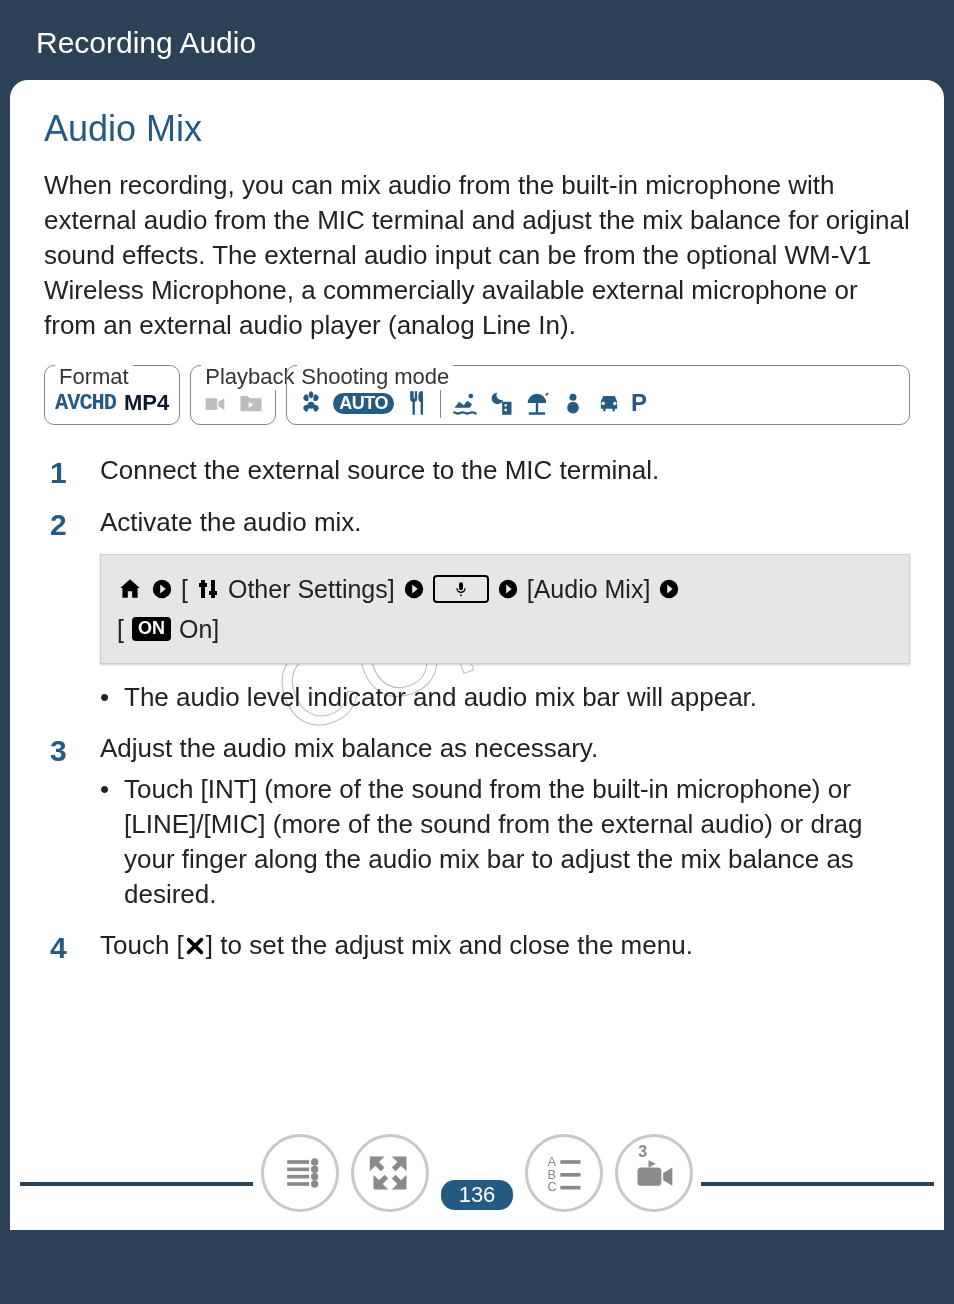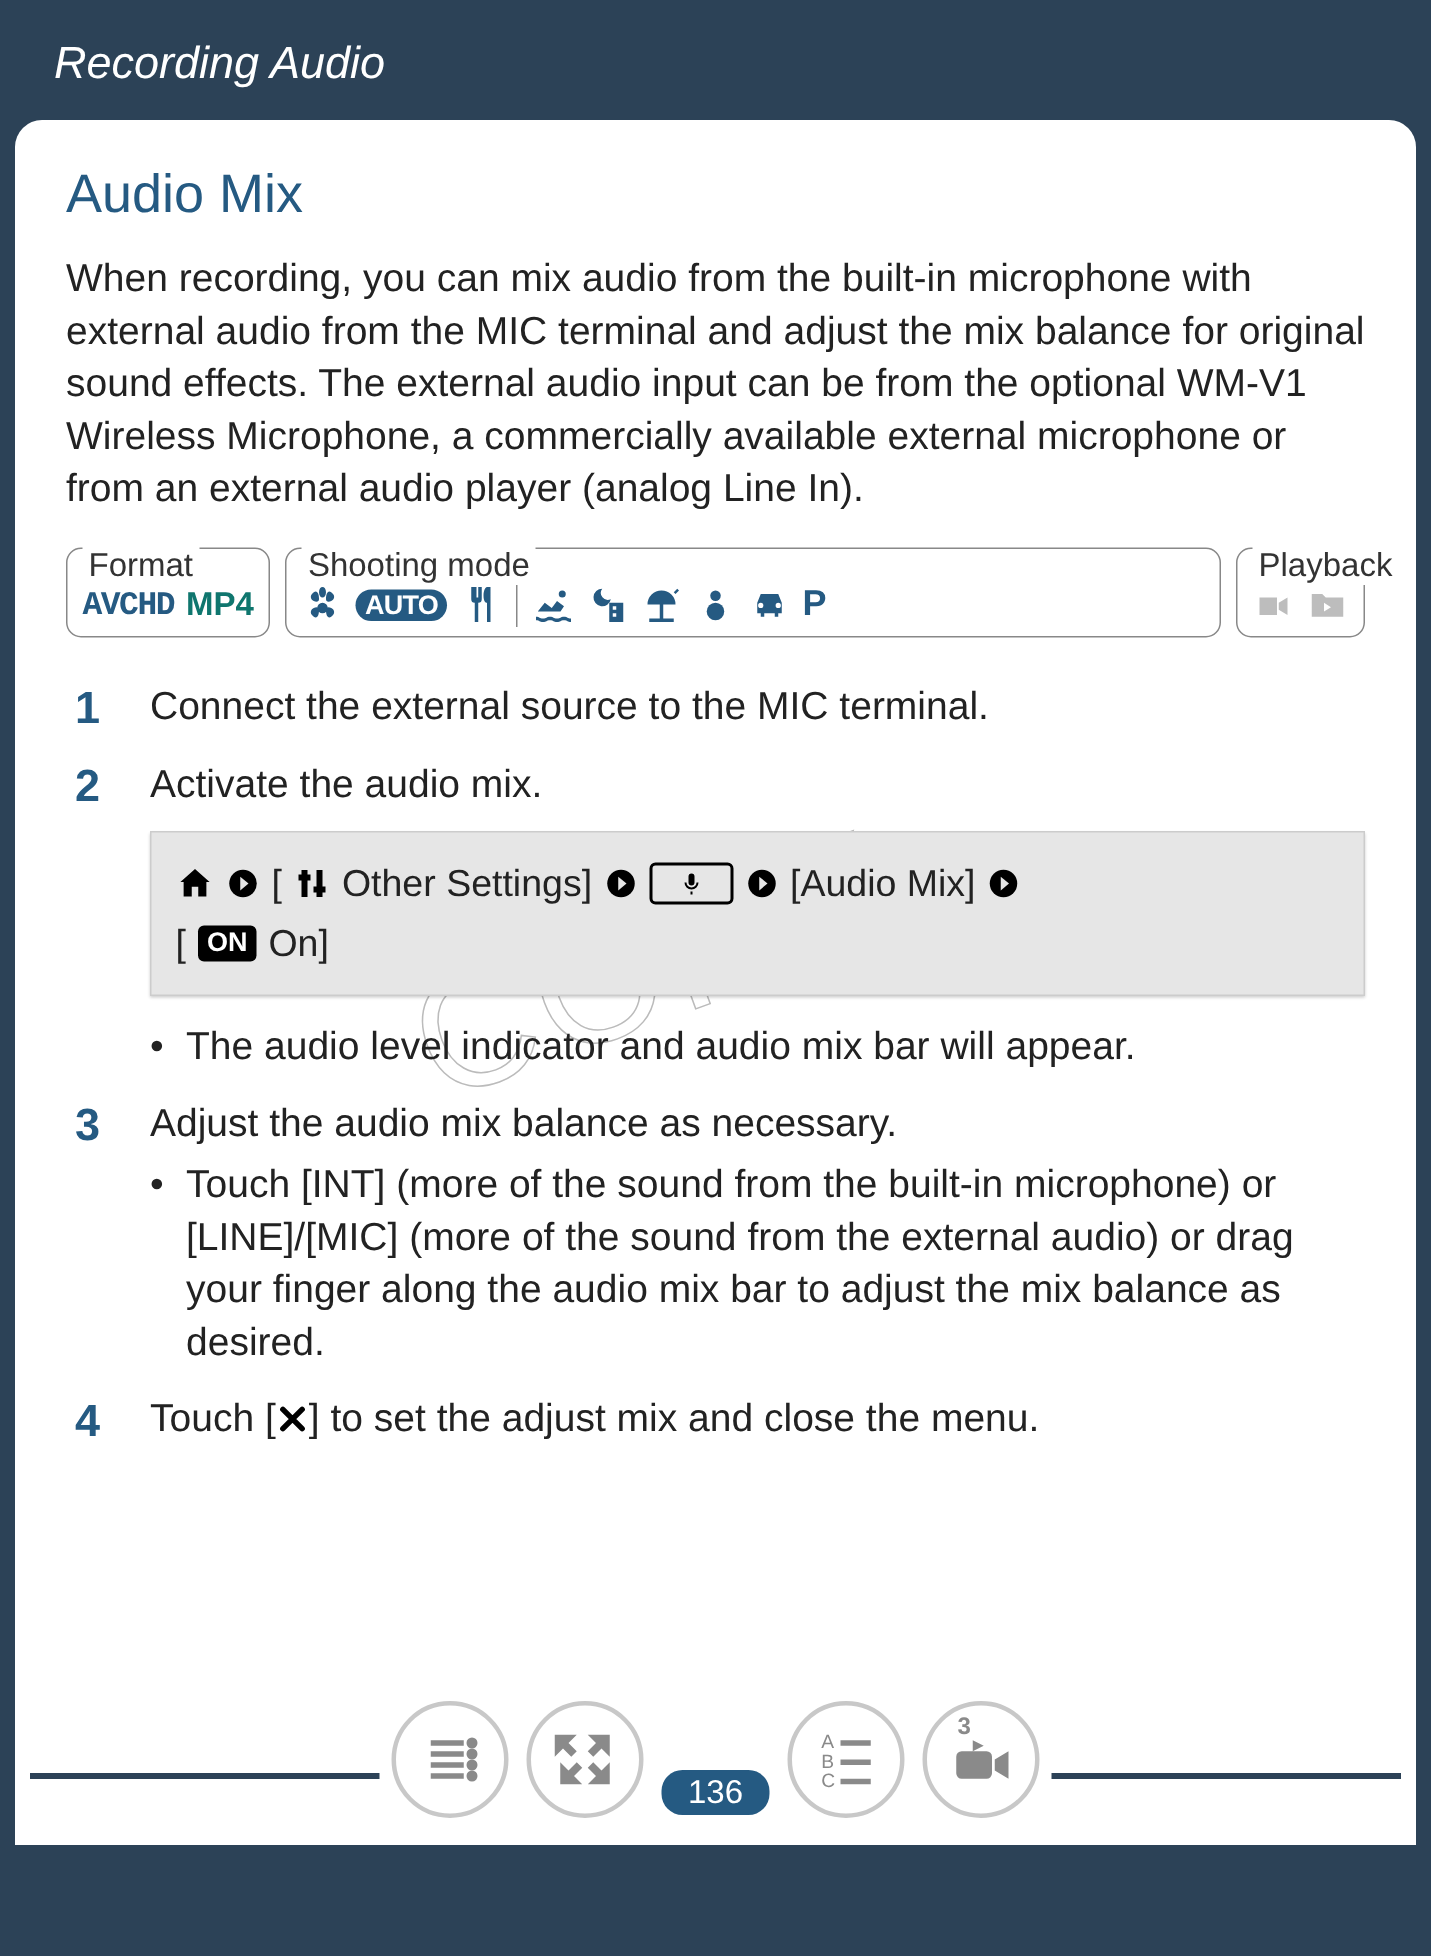--- a/index.html
+++ b/index.html
@@ -9,21 +9,20 @@
     width: 954px;
     height: 1304px;
     position: relative;
     overflow: hidden;
   }
   .header {
     color: #fff;
     font-size: 30px;
     padding: 26px 36px 20px;
     font-weight: 300;
-    font-style: italic;
   }
   .page {
     background: #fff;
     border-radius: 18px 18px 0 0;
     margin: 0 10px;
     padding: 28px 34px 100px;
     position: relative;
     min-height: 1150px;
   }
   .title {
@@ -56,21 +55,21 @@
   .mode-group .label {
     position: absolute;
     top: -2px;
     left: 10px;
     background: #fff;
     padding: 0 4px;
     font-size: 22px;
     color: #333;
   }
   .fmt-avchd { color:#255a82; font-weight:bold; font-family:Liberation Mono, monospace; font-size:22px; letter-spacing:-1px; font-stretch:condensed; }
-  .fmt-mp4  { color:#0f766e; font-weight:bold; font-size:22px; }
+  .fmt-mp4  { color:#0f172a; font-weight:bold; font-size:22px; }
   .mode-icon { width:28px; height:26px; display:flex; align-items:center; justify-content:center; color:#255a82; font-size:22px; }
   .mode-icon.grey { color:#bdbdbd; }
   .auto-badge {
     background:#255a82; color:#fff; border-radius:12px;
     padding:0 6px; font-weight:bold; font-size:18px;
     font-family:Arial Narrow,Arial; letter-spacing:-0.5px;
   }
   .divider { width:1px; height:30px; background:#888; margin:0 2px; }
   .P-badge { color:#255a82; font-weight:bold; font-size:24px; font-family:Arial; }
 
@@ -176,76 +175,76 @@
 
   <p class="intro">When recording, you can mix audio from the built-in microphone with external audio from the MIC terminal and adjust the mix balance for original sound effects. The external audio input can be from the optional WM-V1 Wireless Microphone, a commercially available external microphone or from an external audio player (analog Line In).</p>
 
   <div class="mode-row">
     <div class="mode-group">
       <span class="label">Format</span>
       <span class="fmt-avchd">AVCHD</span>
       <span class="fmt-mp4">MP4</span>
     </div>
 
-    <div class="mode-group" style="flex:1">
-      <span class="label">Shooting mode</span>
-      <span class="mode-icon">
-        <svg viewBox="0 0 24 24" fill="currentColor">
-            <path d="M12 2c1 0 2 1 2 3s-1 3-2 3-2-1-2-3 1-3 2-3zm6 4c1 1 1 3-1 4s-3 0-3-1 0-3 1-4 2 0 3 1zM6 6c1-1 2-2 3-1s1 3 1 4-1 2-3 1-2-3-1-4zm6 5a3 3 0 110 6 3 3 0 010-6zm-6 7c-1-1-1-3 1-4s3 0 3 1 0 3-1 4-2 0-3-1zm12 0c-1 1-2 2-3 1s-1-3-1-4 1-2 3-1 2 3 1 4z"></path>
-          </svg>
-      </span>
-      <span class="auto-badge">AUTO</span>
-      <span class="mode-icon">
-        <svg viewBox="0 0 24 24" fill="currentColor">
-            <path d="M7 2v7a2 2 0 002 2v11h2V11a2 2 0 002-2V2h-2v6h-1V2h-2v6H9V2H7zm9 0c-1 0-2 2-2 5s1 4 2 4v11h2V2h-2z"></path>
-          </svg>
-      </span>
-      <span class="divider"></span>
-      <span class="mode-icon">
-        <svg viewBox="0 0 24 24" fill="currentColor">
-            <circle cx="17" cy="6" r="2"></circle>
-            <path d="M3 16l4-5 4 3 3-4 4 3-2 3H3zm-1 3c2 0 2 1 4 1s2-1 4-1 2 1 4 1 2-1 4-1 2 1 4 1v2c-2 0-2-1-4-1s-2 1-4 1-2-1-4-1-2 1-4 1-2-1-4-1v-2z"></path>
-          </svg>
-      </span>
-      <span class="mode-icon">
-        <svg viewBox="0 0 24 24" fill="currentColor">
-            <path d="M9 3a5 5 0 104.9 6A4 4 0 019 3zm4 8h8v11h-8V11zm2 2v2h2v-2h-2zm0 4v2h2v-2h-2z"></path>
-          </svg>
-      </span>
-      <span class="mode-icon">
-        <svg viewBox="0 0 24 24" fill="currentColor">
-            <path d="M4 12a8 8 0 0116 0H4zm7 0h2v8h6v2H5v-2h6v-8zM19 5l2-2 1 1-2 2-1-1z"></path>
-          </svg>
-      </span>
-      <span class="mode-icon">
-        <svg viewBox="0 0 24 24" fill="currentColor">
-            <circle cx="12" cy="7" r="3"></circle>
-            <circle cx="12" cy="16" r="5"></circle>
-          </svg>
-      </span>
-      <span class="mode-icon">
-        <svg viewBox="0 0 24 24" fill="currentColor">
-            <path d="M5 11l2-5h10l2 5v6h-2v2h-2v-2H9v2H7v-2H5v-6zm2 3a1.5 1.5 0 100-3 1.5 1.5 0 000 3zm10 0a1.5 1.5 0 100-3 1.5 1.5 0 000 3z"></path>
-          </svg>
-      </span>
-      <span class="P-badge">P</span>
-    </div>
-
     <div class="mode-group">
       <span class="label">Playback</span>
       <span class="mode-icon grey">
         <svg viewBox="0 0 24 24" fill="currentColor">
             <path d="M4 8h10v10H4zM15 11l5-3v10l-5-3z"></path>
           </svg>
       </span>
       <span class="mode-icon grey">
         <svg viewBox="0 0 24 24" fill="currentColor">
             <path d="M3 6h6l2 2h10v11H3V6zm7 5v5l4-2.5L10 11z"></path>
           </svg>
       </span>
+    </div>
+
+    <div class="mode-group" style="flex:1">
+      <span class="label">Shooting mode</span>
+      <span class="mode-icon">
+        <svg viewBox="0 0 24 24" fill="currentColor">
+            <path d="M12 2c1 0 2 1 2 3s-1 3-2 3-2-1-2-3 1-3 2-3zm6 4c1 1 1 3-1 4s-3 0-3-1 0-3 1-4 2 0 3 1zM6 6c1-1 2-2 3-1s1 3 1 4-1 2-3 1-2-3-1-4zm6 5a3 3 0 110 6 3 3 0 010-6zm-6 7c-1-1-1-3 1-4s3 0 3 1 0 3-1 4-2 0-3-1zm12 0c-1 1-2 2-3 1s-1-3-1-4 1-2 3-1 2 3 1 4z"></path>
+          </svg>
+      </span>
+      <span class="auto-badge">AUTO</span>
+      <span class="mode-icon">
+        <svg viewBox="0 0 24 24" fill="currentColor">
+            <path d="M7 2v7a2 2 0 002 2v11h2V11a2 2 0 002-2V2h-2v6h-1V2h-2v6H9V2H7zm9 0c-1 0-2 2-2 5s1 4 2 4v11h2V2h-2z"></path>
+          </svg>
+      </span>
+      <span class="divider"></span>
+      <span class="mode-icon">
+        <svg viewBox="0 0 24 24" fill="currentColor">
+            <circle cx="17" cy="6" r="2"></circle>
+            <path d="M3 16l4-5 4 3 3-4 4 3-2 3H3zm-1 3c2 0 2 1 4 1s2-1 4-1 2 1 4 1 2-1 4-1 2 1 4 1v2c-2 0-2-1-4-1s-2 1-4 1-2-1-4-1-2 1-4 1-2-1-4-1v-2z"></path>
+          </svg>
+      </span>
+      <span class="mode-icon">
+        <svg viewBox="0 0 24 24" fill="currentColor">
+            <path d="M9 3a5 5 0 104.9 6A4 4 0 019 3zm4 8h8v11h-8V11zm2 2v2h2v-2h-2zm0 4v2h2v-2h-2z"></path>
+          </svg>
+      </span>
+      <span class="mode-icon">
+        <svg viewBox="0 0 24 24" fill="currentColor">
+            <path d="M4 12a8 8 0 0116 0H4zm7 0h2v8h6v2H5v-2h6v-8zM19 5l2-2 1 1-2 2-1-1z"></path>
+          </svg>
+      </span>
+      <span class="mode-icon">
+        <svg viewBox="0 0 24 24" fill="currentColor">
+            <circle cx="12" cy="7" r="3"></circle>
+            <circle cx="12" cy="16" r="5"></circle>
+          </svg>
+      </span>
+      <span class="mode-icon">
+        <svg viewBox="0 0 24 24" fill="currentColor">
+            <path d="M5 11l2-5h10l2 5v6h-2v2h-2v-2H9v2H7v-2H5v-6zm2 3a1.5 1.5 0 100-3 1.5 1.5 0 000 3zm10 0a1.5 1.5 0 100-3 1.5 1.5 0 000 3z"></path>
+          </svg>
+      </span>
+      <span class="P-badge">P</span>
     </div>
   </div>
 
   <ol class="steps">
     <li>
       <span>Connect the external source to the MIC terminal.</span>
     </li>
 
     <li>
       <span>Activate the audio mix.</span>

